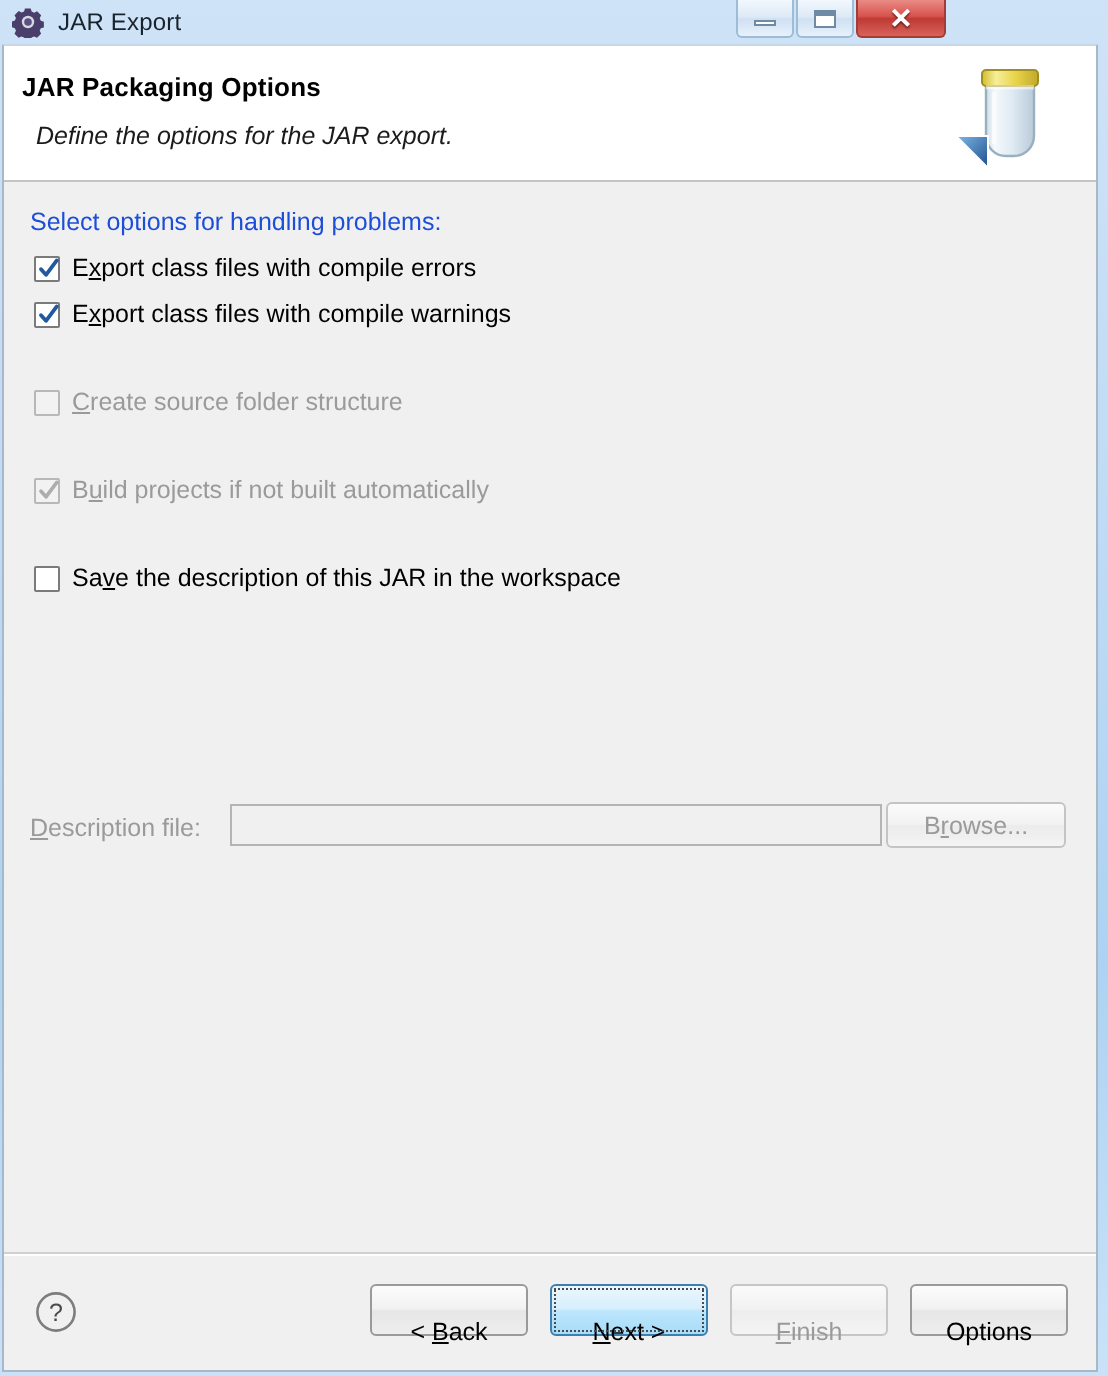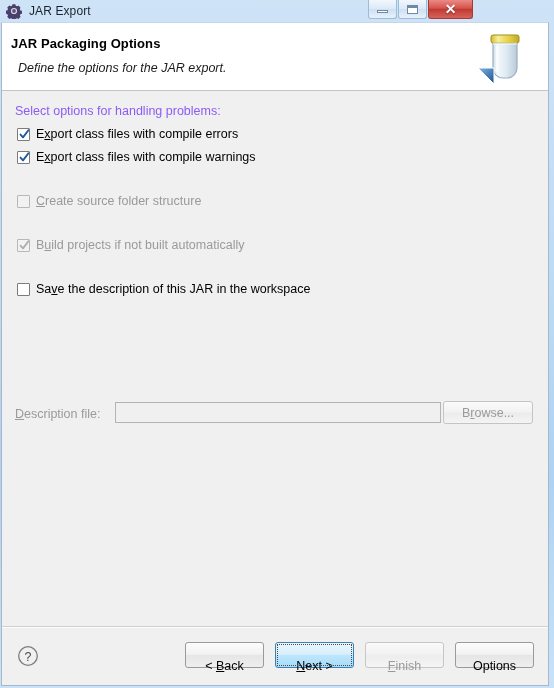--- a/index.html
+++ b/index.html
@@ -157,21 +157,21 @@
     left: 0;
     top: 68px;
     width: 546px;
     bottom: 0;
     background: #f0f0f0;
   }
 
   .static-label {
     position: absolute;
     font-size: 12.5px;
-    color: #8b5cf6;
+    color: #1d4ed8;
     white-space: nowrap;
   }
 
   
   .cbrow {
     position: absolute;
     display: flex;
     align-items: center;
     white-space: nowrap;
   }

